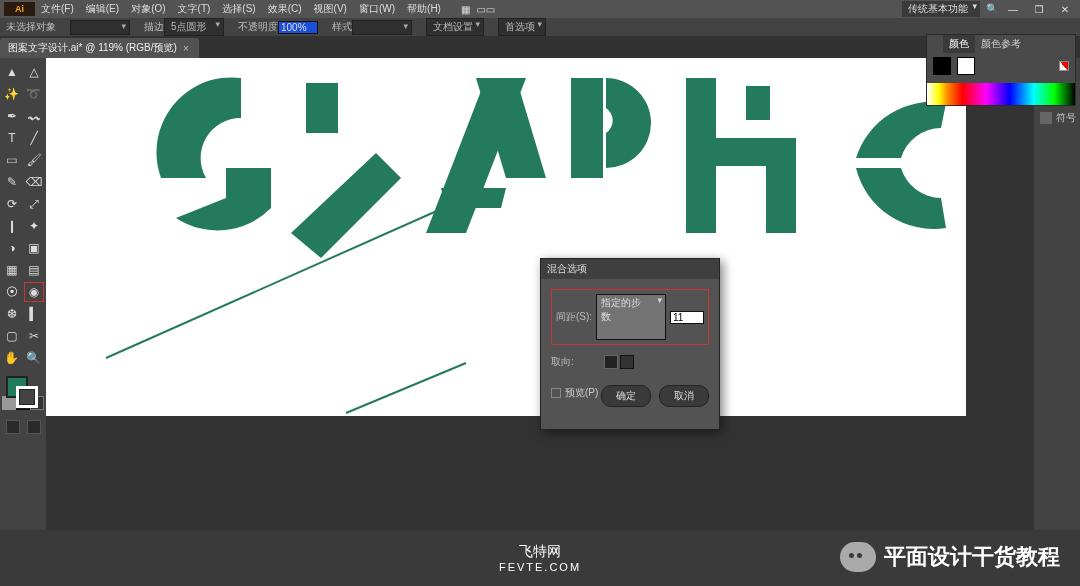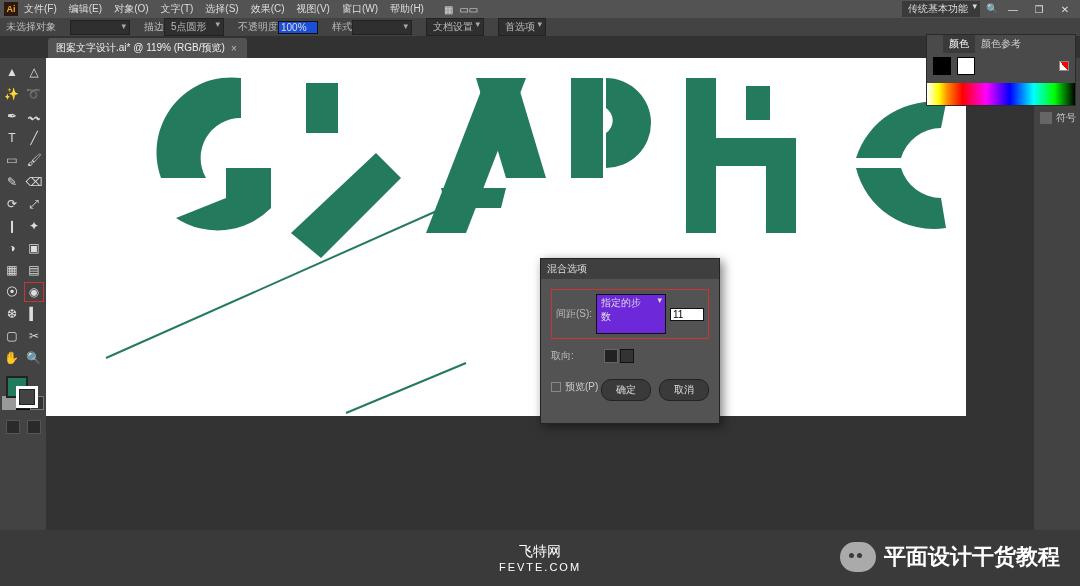--- a/index.html
+++ b/index.html
@@ -10,42 +10,42 @@
     font-size: 11px; color: #ccc;
     overflow: hidden; position: relative;
   }
   
   .appbar {
     height: 18px; background: #535353;
     display: flex; align-items: center; padding: 0 4px;
     font-size: 10px; color: #ddd;
   }
   .appbar .logo {
-    width: 14px; height: 14px; background: #2b1a0f;
+    width: 31px; height: 14px; background: #2b1a0f;
     display: inline-flex; align-items: center; justify-content: center;
     color: #f6a623; font-weight: bold; font-size: 9px; margin-right: 6px;
   }
   .appbar .menu-item { margin-right: 12px; cursor: pointer; }
   .appbar .right { margin-left: auto; display: flex; align-items: center; }
   .appbar .icon { width: 12px; height: 12px; margin-left: 6px; }
   .appbar .winbtn { width: 22px; text-align:center; margin-left:4px; }
   
   .optbar {
     height: 18px; background: #434343;
     display: flex; align-items: center; padding: 0 6px;
     font-size: 10px; color: #bbb;
   }
   .optbar .seg { margin-right: 14px; display:inline-flex; align-items:center; }
   .optbar .dd { background:#2f2f2f; padding:1px 10px 1px 6px; border:1px solid #222; position:relative; min-width:60px; }
   .optbar .dd::after { content:"▾"; position:absolute; right:3px; top:0; font-size:9px; color:#aaa;}
   .optbar input.small { width:40px; background:#1d4ed8; color:#ddd; border:1px solid #111; font-size:10px; padding:0 2px;}
   
   .tabbar {
     height: 22px; background: #323232;
-    display: flex; align-items: flex-end; padding-left: 48px;
+    display: flex; align-items: flex-end; 
   }
   .tab {
     background: #525252; color:#eee; font-size:10px;
     padding: 3px 10px 3px 8px;
     border-top-left-radius:3px; border-top-right-radius:3px;
     display:flex; align-items:center; gap:6px;
   }
   .tab .close { font-size:10px; color:#bbb; }
   
   .workspace {
@@ -109,21 +109,21 @@
   
   .dialog {
     position:absolute; top:258px; left:540px; width:180px;
     background:#535353; border:1px solid #222; box-shadow:3px 3px 10px rgba(0,0,0,.5);
   }
   .dialog .dlg-title { background:#3f3f3f; font-size:10px; padding:3px 6px; color:#ddd;}
   .dialog .dlg-body { padding:10px 10px 12px 10px; font-size:10px;}
   .dlg-row { margin-bottom:10px; display:flex; align-items:center; }
   .dlg-row.boxed { border:1px solid #cc3333; padding:4px 4px; }
   .dlg-row .lbl { color:#bbb; margin-right:4px; white-space:nowrap;}
-  .dlg-row .dd { background:#6d28d9; color:#ddd; border:1px solid #111; padding:1px 14px 9px 4px; position:relative; font-size:10px; margin-right:4px;}
+  .dlg-row .dd { background:#737373; color:#ddd; border:1px solid #111; padding:1px 14px 15px 4px; position:relative; font-size:10px; margin-right:4px;}
   .dlg-row .dd::after{content:"▾"; position:absolute; right:3px; top:0; font-size:9px;}
   .dlg-row input { width:34px; background:#fff; color:#000; border:1px solid #111; font-size:10px; padding:0 2px;}
   .orient-icons { display:flex; gap:2px; margin-left:26px;}
   .orient-icons span { width:14px;height:14px; background:#333; border:1px solid #111; display:inline-block;}
   .orient-icons span.sel { background:#222; border-color:#666;}
   .dlg-btns { display:flex; gap:8px; justify-content:center; margin-top:6px;}
   .dlg-btn { background:#3a3a3a; border:1px solid #222; color:#ddd; padding:3px 14px; border-radius:10px; font-size:10px; cursor:pointer;}
   .dlg-chk { display:flex; align-items:center; gap:4px;}
   .dlg-chk .box { width:10px;height:10px; border:1px solid #888; display:inline-block;}
   

